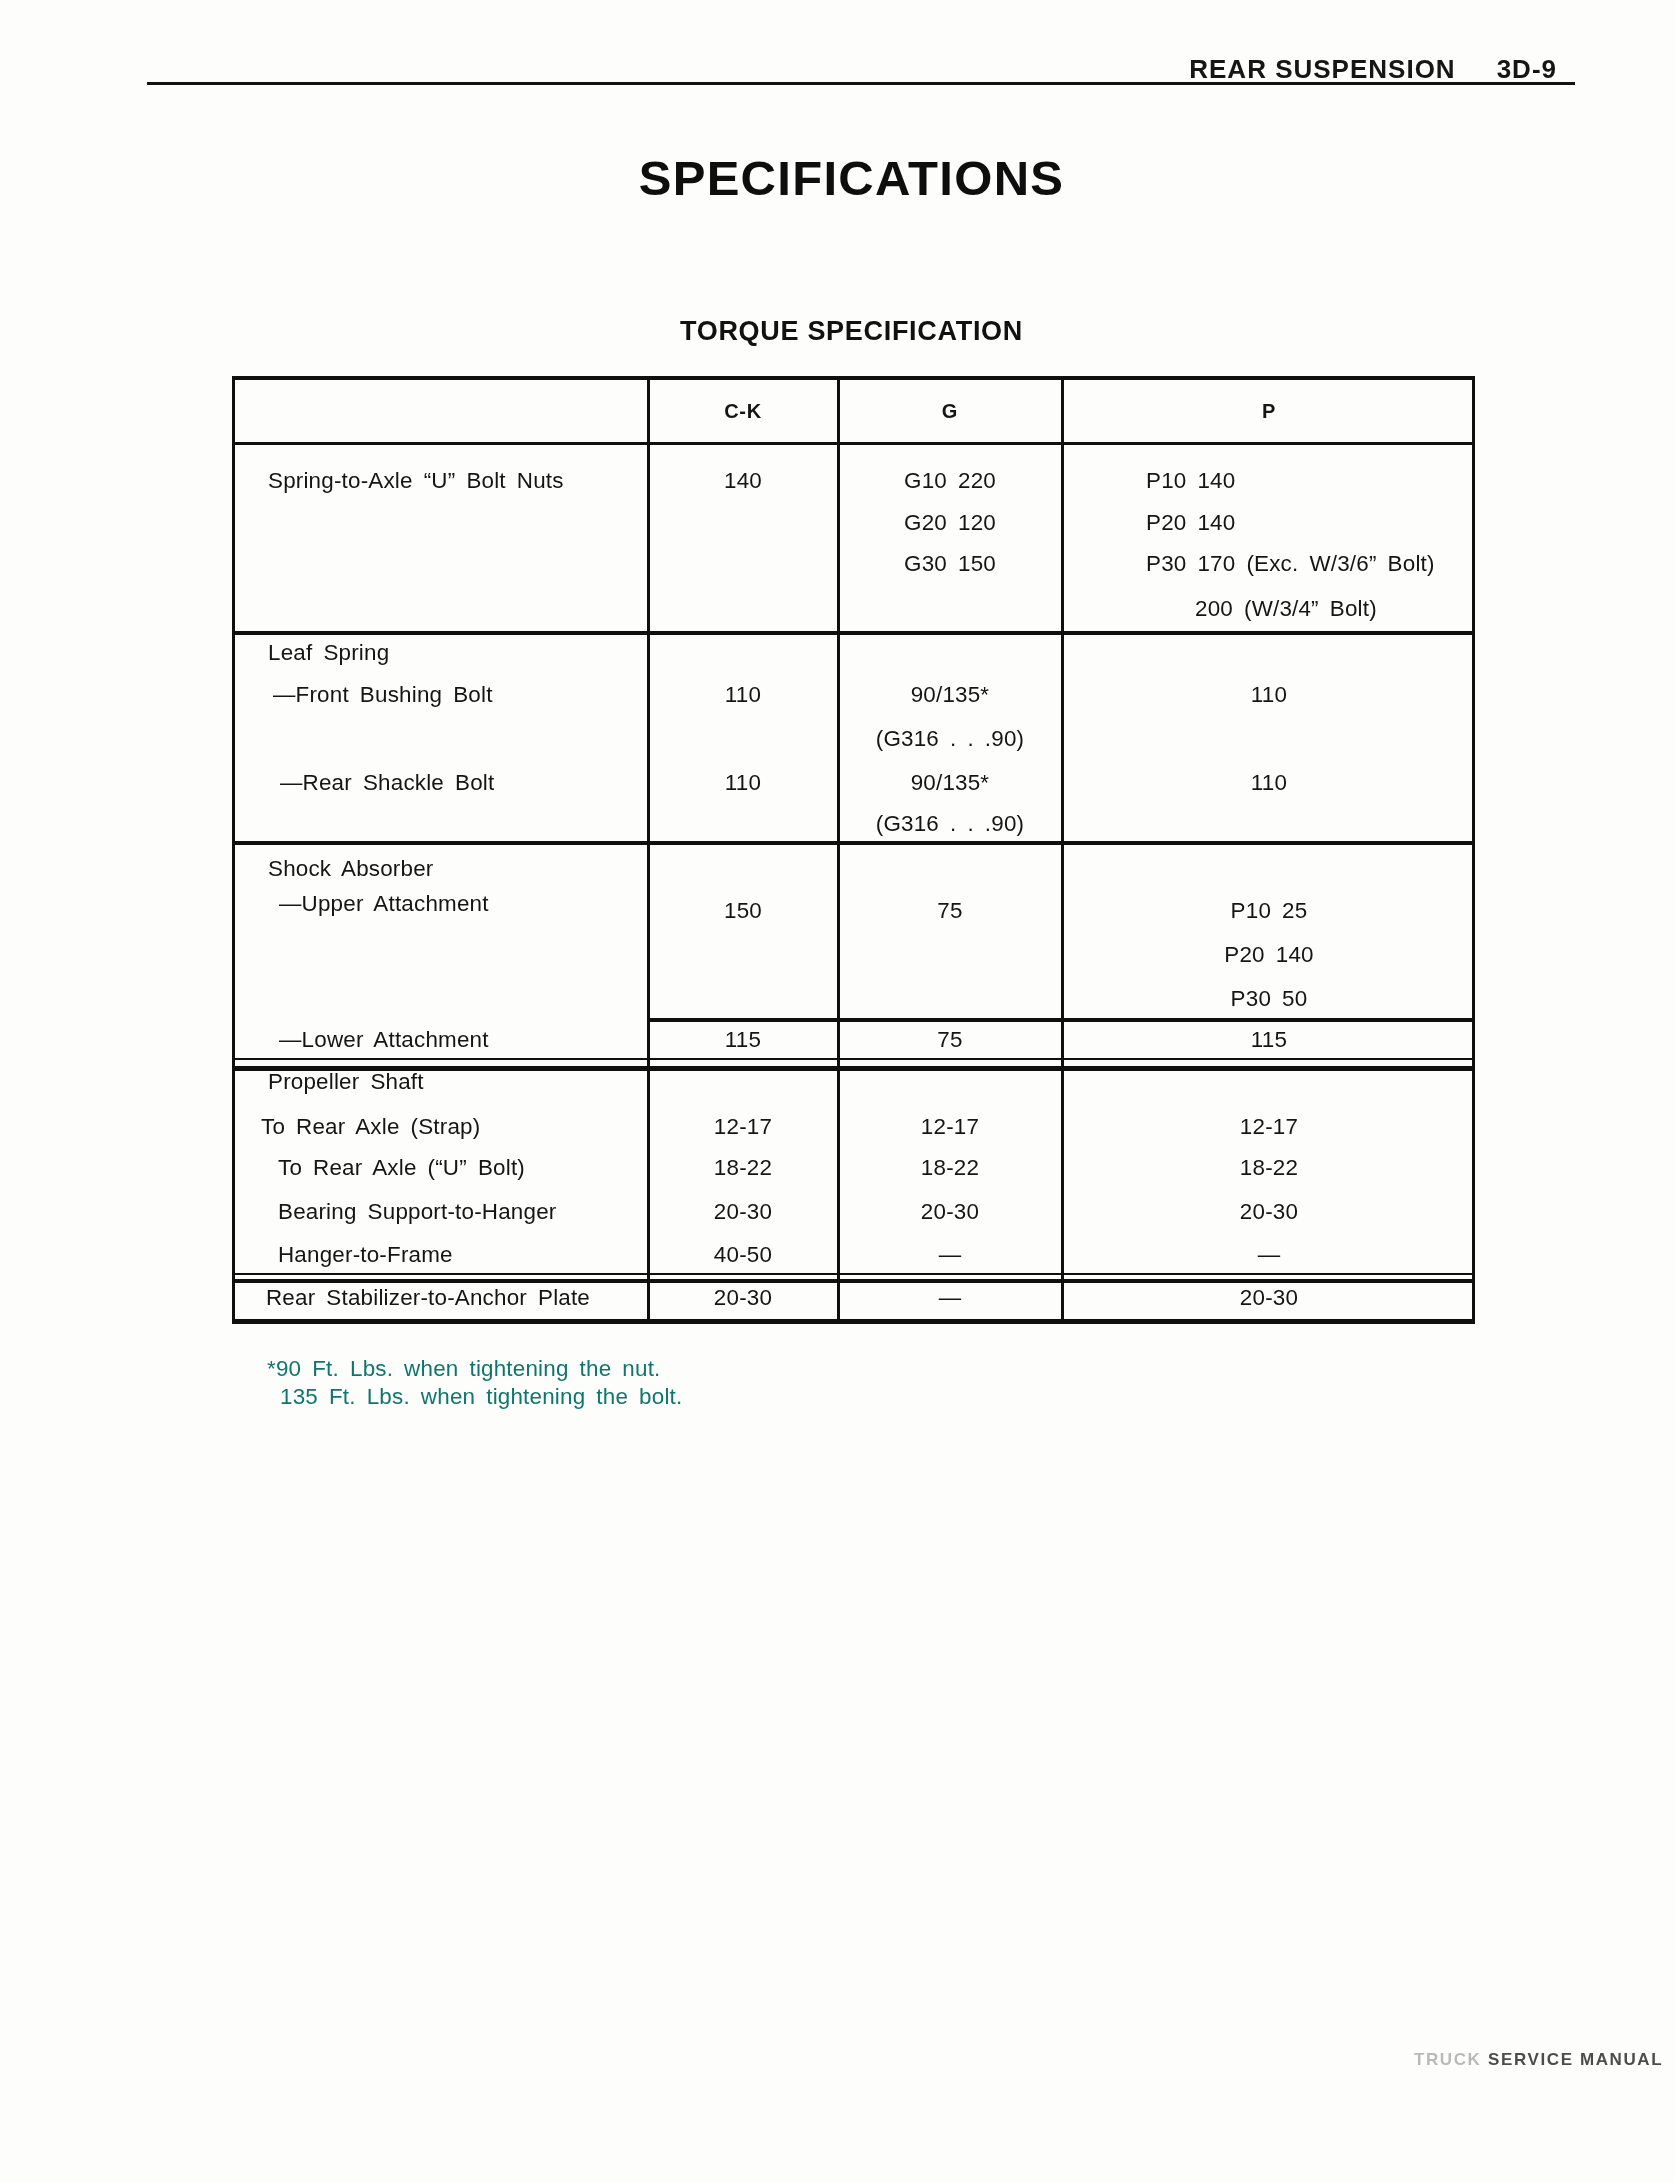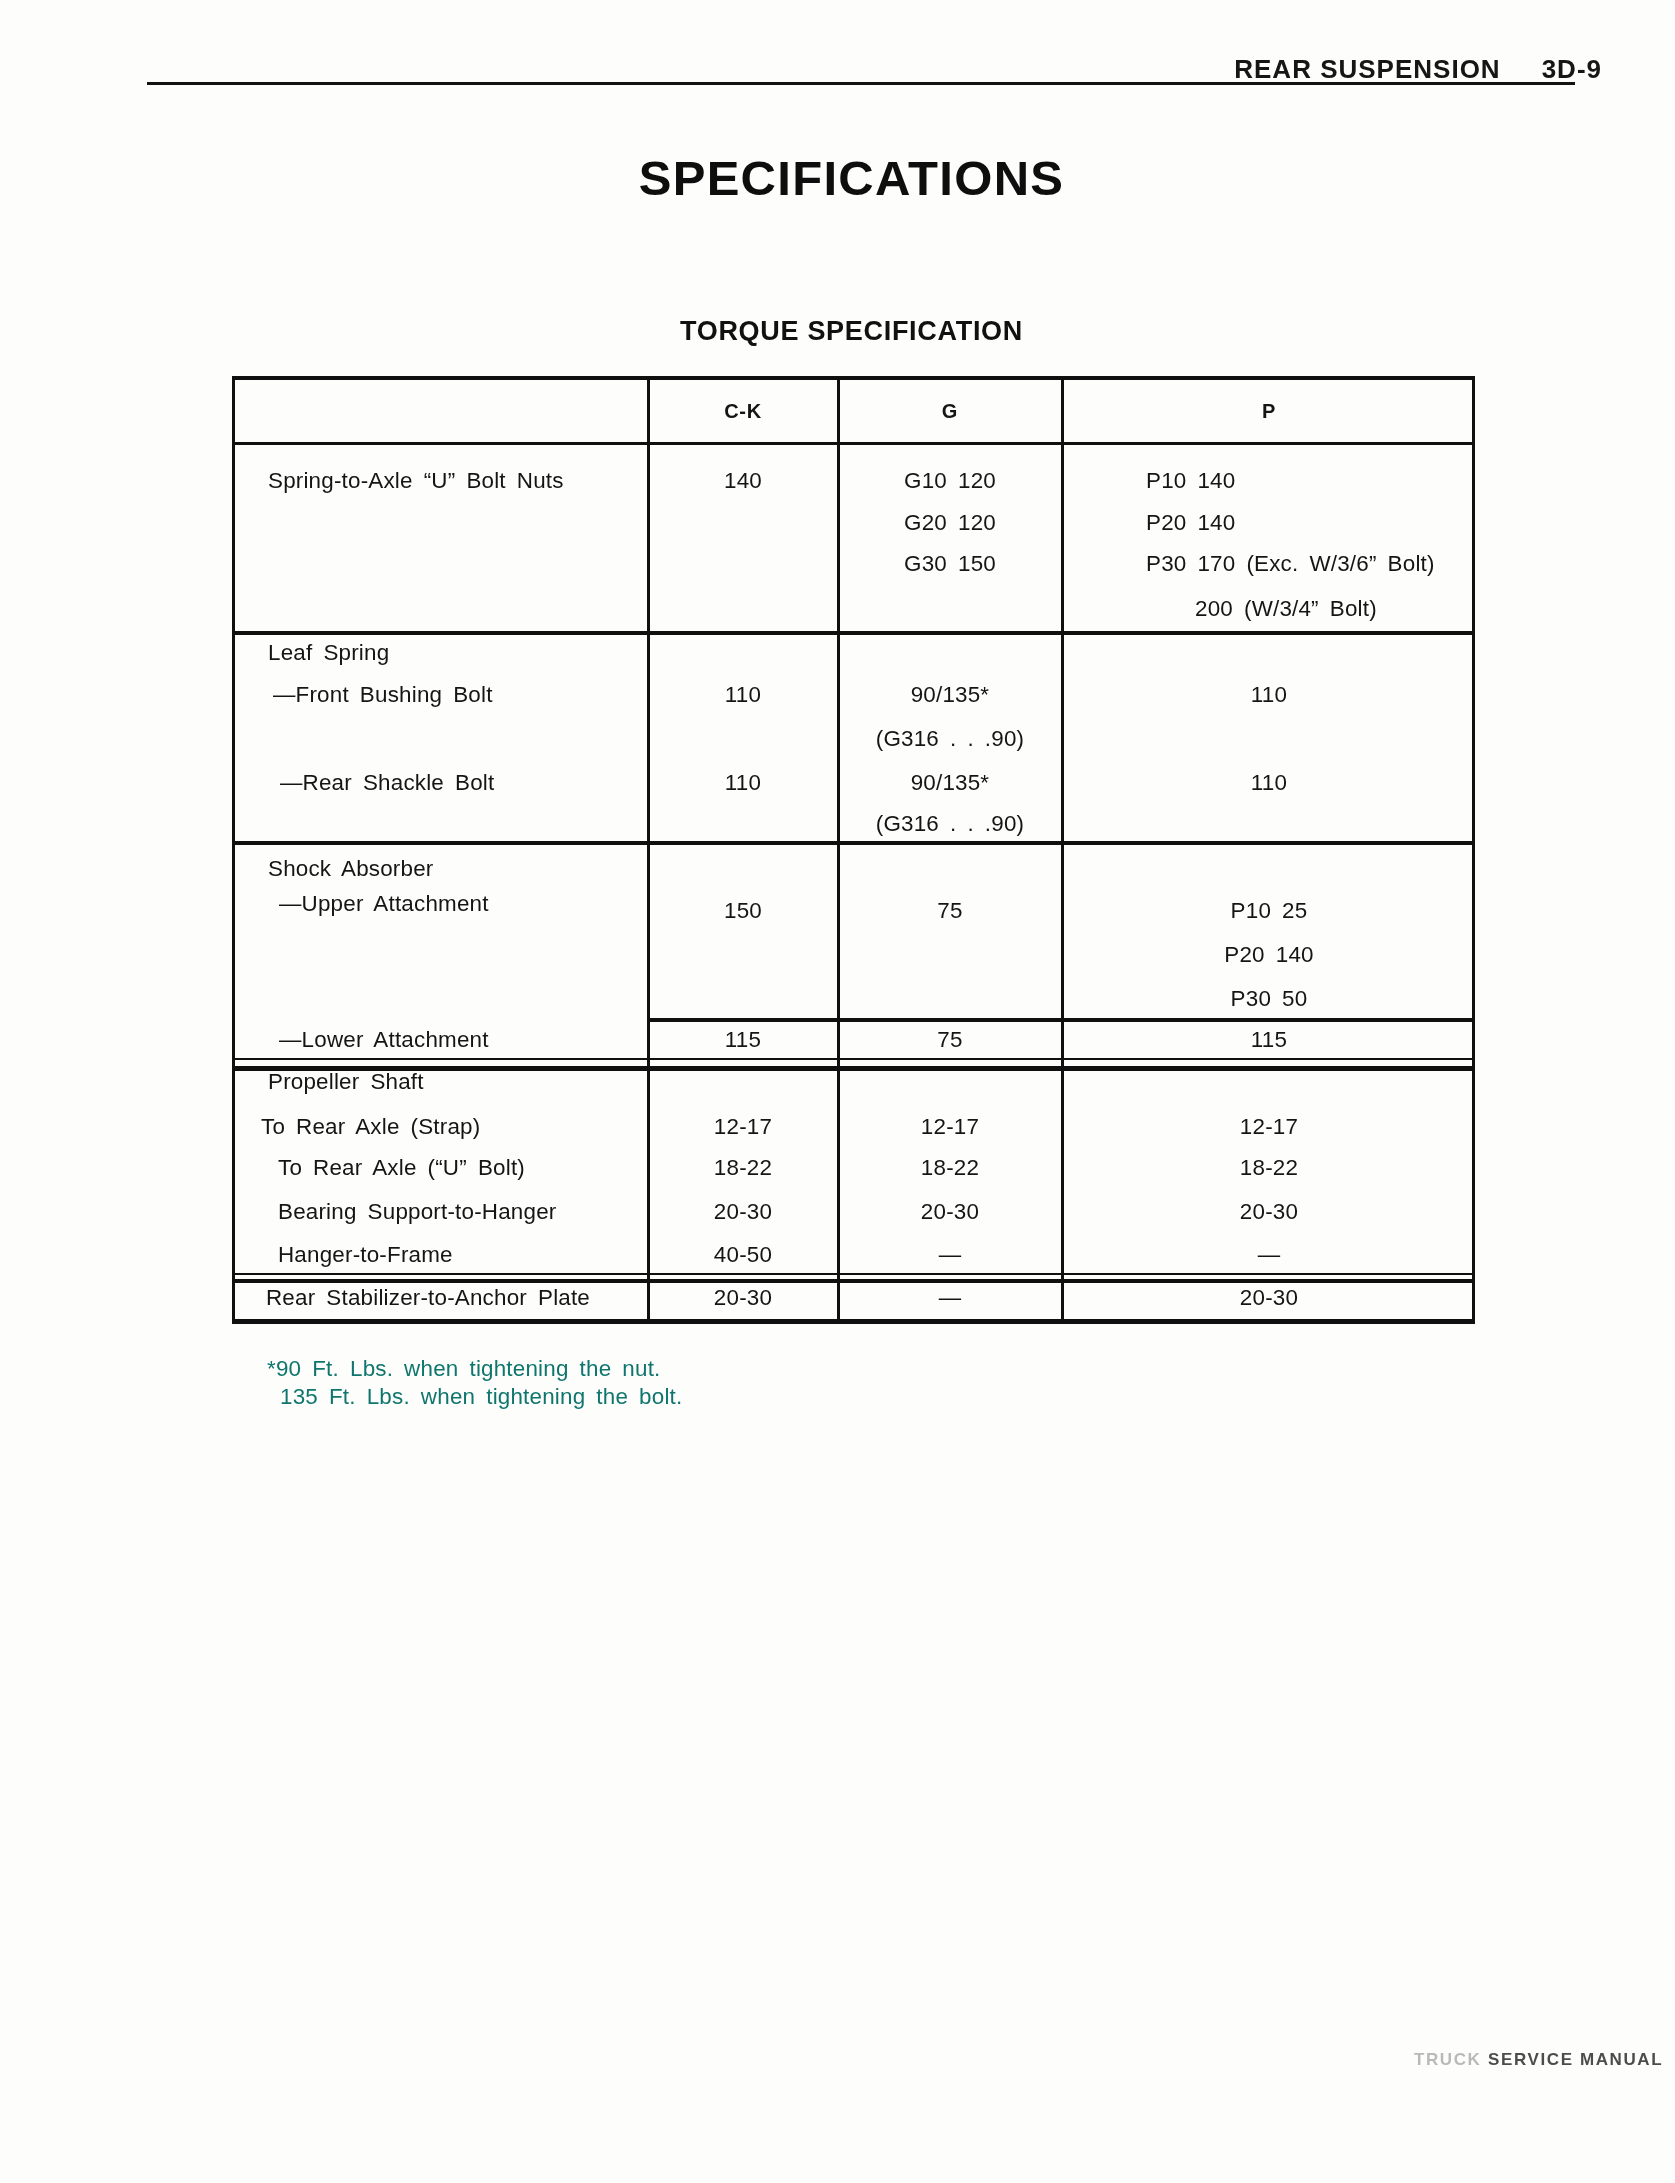--- a/index.html
+++ b/index.html
@@ -9,21 +9,21 @@
     font-family:"Liberation Sans", sans-serif;
     color:#141414;
     position:relative;
     overflow:hidden;
   }
 
   
   #pg-header {
     position:absolute; top:54px; left:0; width:1557px;
     text-align:right; font-size:26px; font-weight:bold; letter-spacing:1px;
-    color:#161616; white-space:nowrap;padding-left:45px;
+    color:#161616; white-space:nowrap;
   }
   #pg-header .pgnum { margin-left:41px; }
   #header-rule {
     position:absolute; left:147px; top:82px; width:1428px; height:3.3px;
     background:#131313;
   }
 
   
   #page-title {
     position:absolute; left:229px; top:150px; width:1245px; margin:0;
@@ -102,21 +102,21 @@
   <div class="hline" style="top:690px;height:4.6px"></div>
   <div class="hline" style="top:897px;height:2px"></div>
   <div class="hline" style="top:903px;height:4px"></div>
 
   <span class="tl hdr ctr col-ck" style="top:21px">C-K</span>
   <span class="tl hdr ctr col-g" style="top:21px">G</span>
   <span class="tl hdr ctr col-p" style="top:21px">P</span>
 
   <span class="tl" style="left:36px;top:91px">Spring-to-Axle “U” Bolt Nuts</span>
   <span class="tl ctr col-ck" style="top:91px">140</span>
-  <span class="tl ctr col-g" style="top:91px">G10 120</span>
+  <span class="tl ctr col-g" style="top:91px">G10 220</span>
   <span class="tl ctr col-g" style="top:133px">G20 120</span>
   <span class="tl ctr col-g" style="top:174px">G30 150</span>
   <span class="tl" style="left:914px;top:91px">P10 140</span>
   <span class="tl" style="left:914px;top:133px">P20 140</span>
   <span class="tl" style="left:914px;top:174px">P30 170 (Exc. W/3/6” Bolt)</span>
   <span class="tl" style="left:963px;top:219px">200 (W/3/4” Bolt)</span>
 
   <span class="tl" style="left:36px;top:263px">Leaf Spring</span>
   <span class="tl" style="left:41px;top:305px">—Front Bushing Bolt</span>
   <span class="tl ctr col-ck" style="top:305px">110</span>

